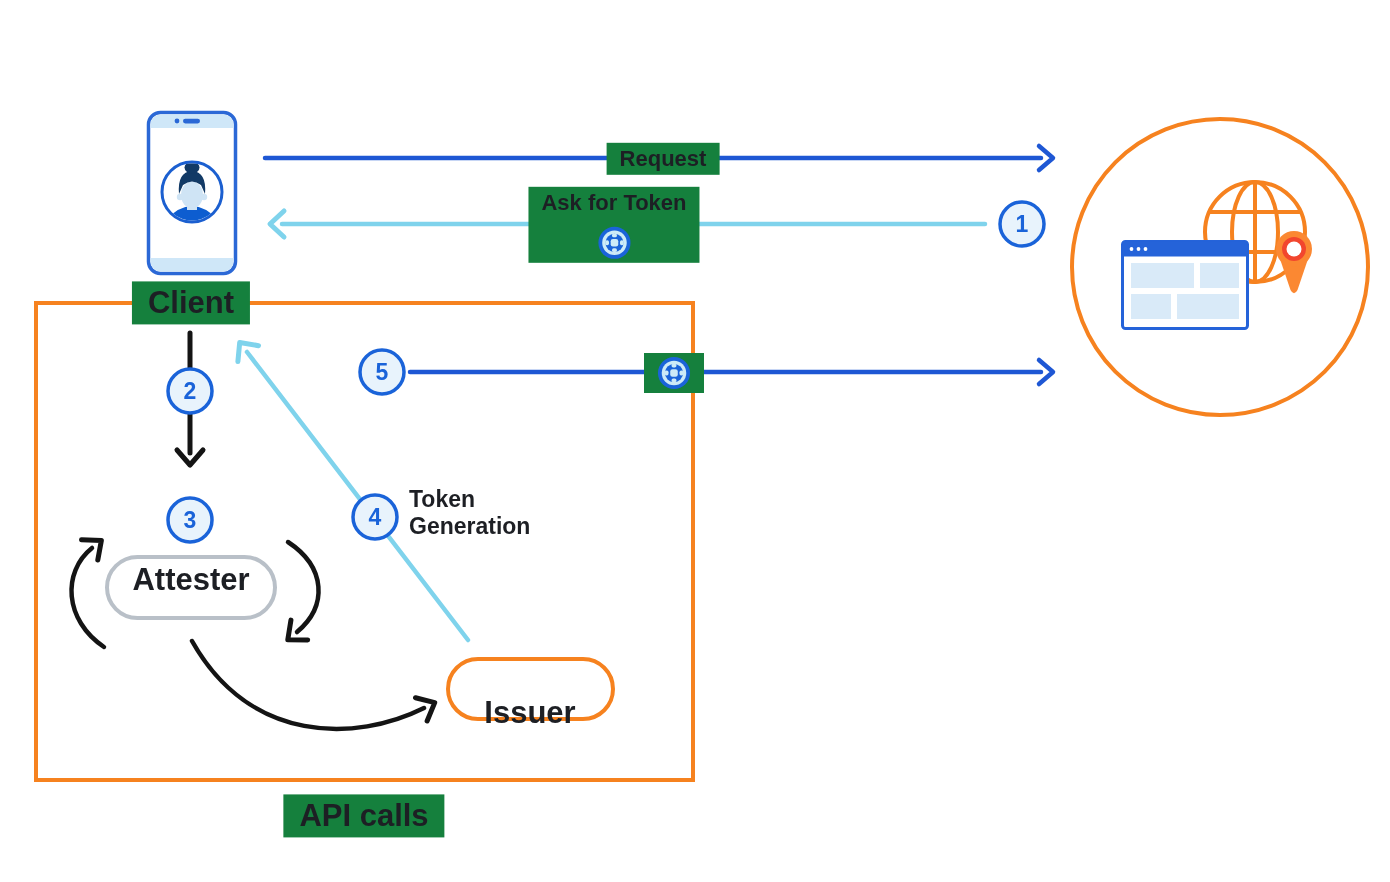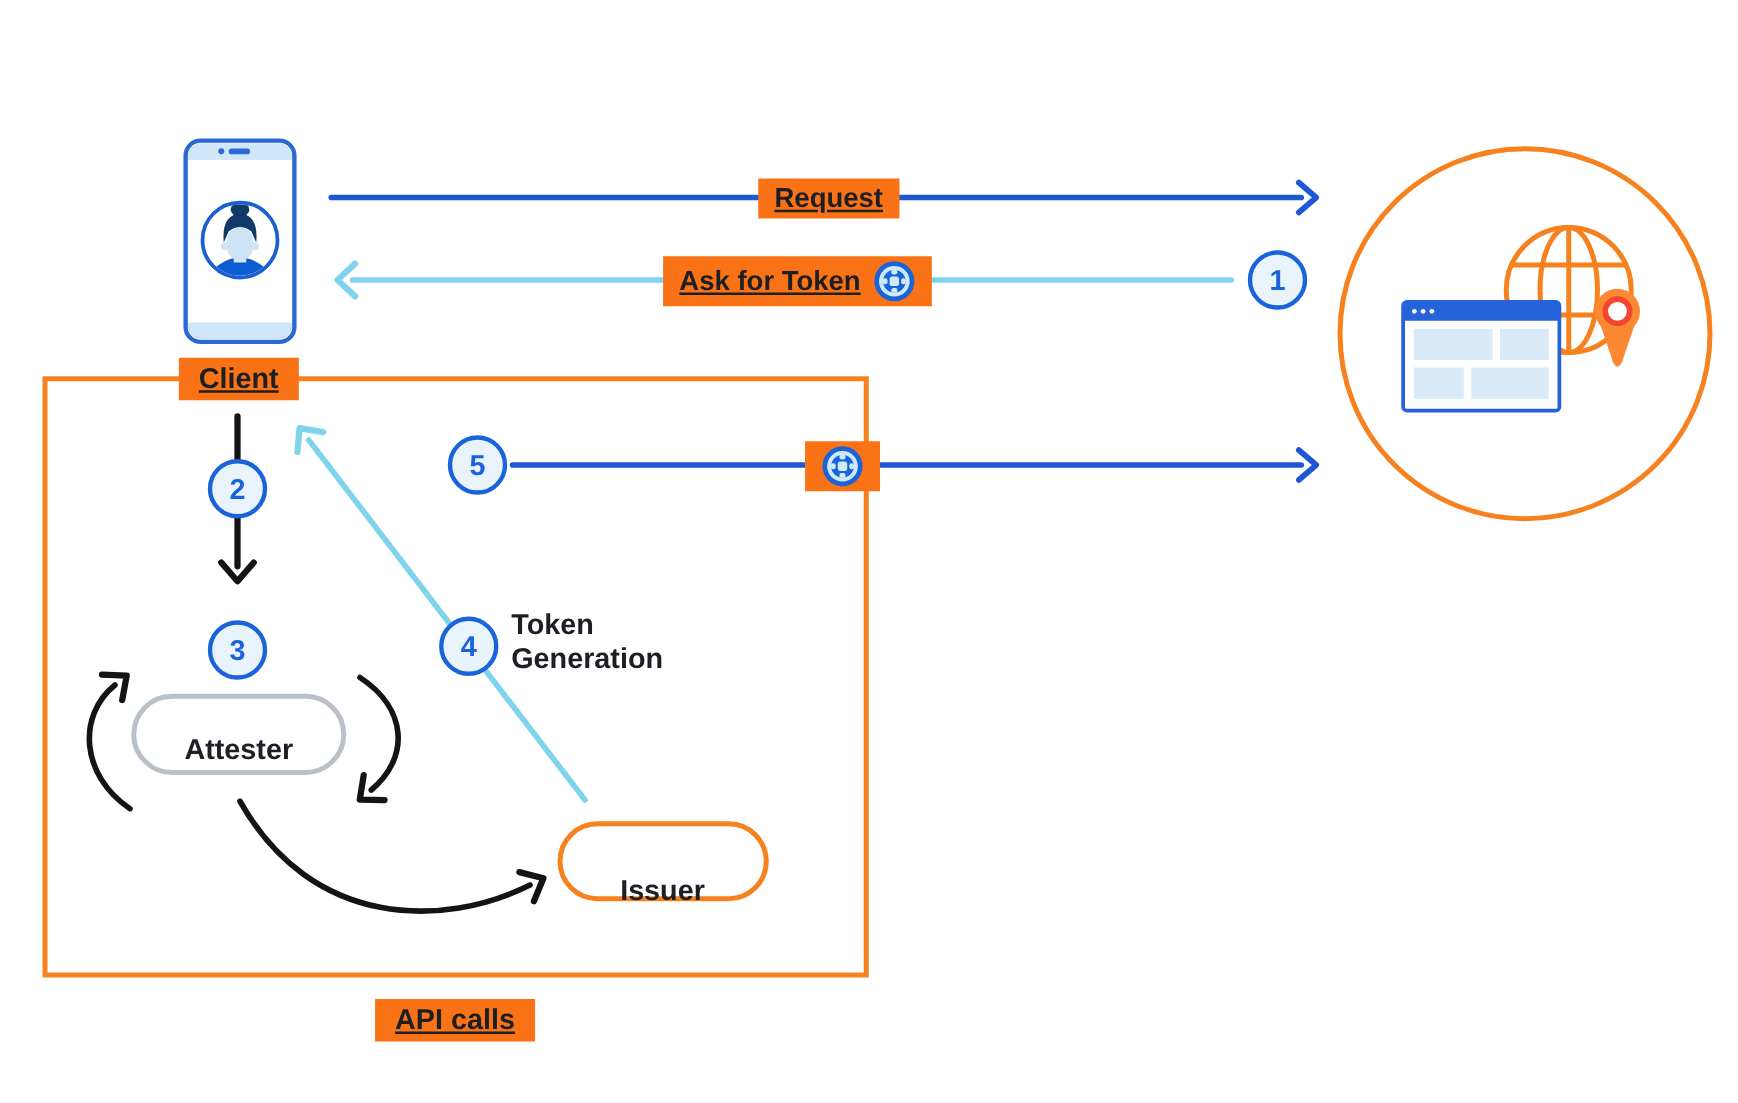--- a/index.html
+++ b/index.html
@@ -1,24 +1,24 @@
 <!DOCTYPE html>
 <html><head>
 <meta charset="utf-8">
 <style>
   html,body{margin:0;padding:0;background:#ffffff;}
   .canvas{position:relative;width:1390px;height:882px;background:#ffffff;overflow:hidden;
           font-family:"Liberation Sans",sans-serif;color:#1d1f24;}
   .canvas svg.scene{position:absolute;left:0;top:0;}
   .label{position:absolute;transform:translate(-50%,-50%);font-weight:700;color:#1d1f24;
          white-space:nowrap;line-height:1.2;}
-  .bgwhite{background:#f97316;text-decoration:underline;}
+  .bgwhite{background:#15803d;}
   .flowrow{display:flex;align-items:center;gap:10px;}
   .fs22{font-size:22px;}
-  .fs23{font-size:23px;text-align:center;}
+  .fs23{font-size:31px;text-align:center;}
   .fs24{font-size:24px;}
   .pad-sm{padding:3px 13px;}
   .pad-md{padding:3px 16px;}
   .tokengen{position:absolute;left:409px;top:486px;font-weight:700;font-size:23px;line-height:27px;}
   .origin-label{text-align:center;line-height:29px;padding:6px 17px;}
   .chip{display:block;}
 </style>
 </head>
 <body>
 
@@ -130,21 +130,21 @@
       </g>
       <g>
         <circle cx="382" cy="372" r="22" fill="#e8f3fc" stroke="#1a63d9" stroke-width="3.5"></circle>
         <text x="382" y="372" dominant-baseline="central">5</text>
       </g>
     </g>
   </svg>
 
   <div class="label fs22 bgwhite pad-sm" style="left:663px;top:159px;">Request</div>
 
-  <div class="label fs22 bgwhite pad-sm flowrow" style="left:638px;top:225px;">
+  <div class="label fs22 bgwhite pad-sm flowrow" style="left:614px;top:225px;flex-direction:column;">
     <span>Ask for Token</span>
     <svg class="chip" width="34" height="34" viewBox="-18 -18 36 36">
       <circle r="17" fill="#1a63d9"></circle>
         <circle r="13" fill="#cdeaf7"></circle>
         <circle r="9.6" fill="#1a63d9"></circle>
       <rect x="-4" y="-4" width="8" height="8" rx="2.4" fill="#cdeaf7"></rect>
       <rect x="-2.6" y="-9.8" width="5.2" height="4" rx="1.8" fill="#cdeaf7"></rect>
       <rect x="-2.6" y="5.8" width="5.2" height="4" rx="1.8" fill="#cdeaf7"></rect>
       <rect x="-9.8" y="-2.6" width="4" height="5.2" rx="1.8" fill="#cdeaf7"></rect>
       <rect x="5.8" y="-2.6" width="4" height="5.2" rx="1.8" fill="#cdeaf7"></rect>
@@ -159,21 +159,21 @@
       <rect x="-4" y="-4" width="8" height="8" rx="2.4" fill="#cdeaf7"></rect>
       <rect x="-2.6" y="-9.8" width="5.2" height="4" rx="1.8" fill="#cdeaf7"></rect>
       <rect x="-2.6" y="5.8" width="5.2" height="4" rx="1.8" fill="#cdeaf7"></rect>
       <rect x="-9.8" y="-2.6" width="4" height="5.2" rx="1.8" fill="#cdeaf7"></rect>
       <rect x="5.8" y="-2.6" width="4" height="5.2" rx="1.8" fill="#cdeaf7"></rect>
     </svg>
   </div>
 
   <div class="label fs23 bgwhite pad-md" style="left:191px;top:303px;">Client</div>
 
-  <div class="label fs23" style="left:191px;top:600px;">Attester</div>
+  <div class="label fs23" style="left:191px;top:580px;">Attester</div>
 
   <div class="label fs23" style="left:530px;top:689px;margin-top:24px;">Issuer</div>
 
   <div class="tokengen">
     <div>Token</div>
     <div>Generation</div>
   </div>
 
   <div class="label fs23 bgwhite pad-md" style="left:364px;top:816px;">API calls</div>
 

